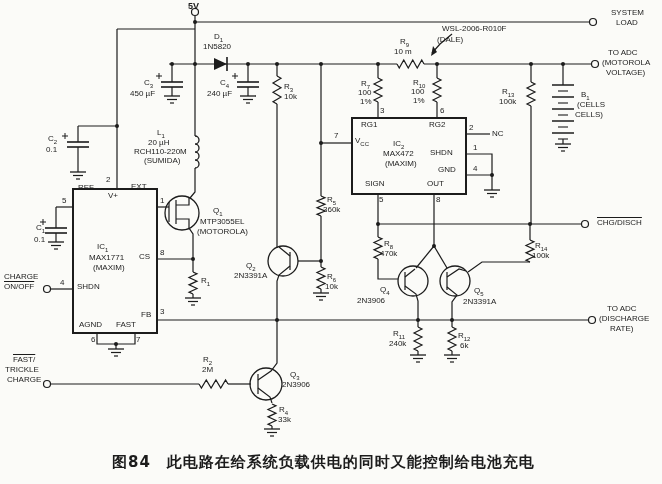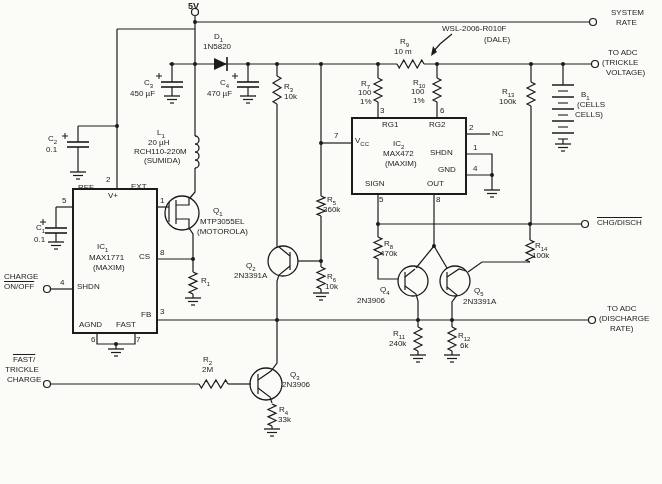--- a/index.html
+++ b/index.html
@@ -210,40 +210,40 @@
       <line x1="558" y1="91" x2="568" y2="91" stroke="#1c1c1c" stroke-width="1.1"></line>
       <line x1="558" y1="103" x2="568" y2="103" stroke="#1c1c1c" stroke-width="1.1"></line>
       <line x1="558" y1="115" x2="568" y2="115" stroke="#1c1c1c" stroke-width="1.1"></line>
       <line x1="558" y1="127" x2="568" y2="127" stroke="#1c1c1c" stroke-width="1.1"></line>
       <line x1="558" y1="139" x2="568" y2="139" stroke="#1c1c1c" stroke-width="1.1"></line>
       <polygon points="431,56 437,52 433,46" fill="#1c1c1c"></polygon>
     </svg>
 
   <span class="lb t9 bold" style="left:188px;top:2px">5V</span>
   <span class="lb" style="left:611px;top:9px">SYSTEM</span>
-  <span class="lb" style="left:616px;top:19px">RATE</span>
+  <span class="lb" style="left:616px;top:19px">LOAD</span>
   <span class="lb" style="left:608px;top:49px">TO ADC</span>
-  <span class="lb" style="left:602px;top:59px">(TRICKLE</span>
+  <span class="lb" style="left:602px;top:59px">(MOTOROLA</span>
   <span class="lb" style="left:606px;top:69px">VOLTAGE)</span>
   <span class="lb ov" style="left:597px;top:219px">CHG/DISCH</span>
   <span class="lb" style="left:607px;top:305px">TO ADC</span>
   <span class="lb" style="left:599px;top:315px">(DISCHARGE</span>
   <span class="lb" style="left:610px;top:325px">RATE)</span>
   <span class="lb" style="left:4px;top:273px">CHARGE</span>
   <span class="lb ov" style="left:4px;top:283px">ON/OFF</span>
   <span class="lb ov" style="left:13px;top:356px">FAST/</span>
   <span class="lb" style="left:5px;top:366px">TRICKLE</span>
   <span class="lb" style="left:7px;top:376px">CHARGE</span>
 
   <span class="lb" style="left:214px;top:33px"><span>D</span><sub>1</sub></span>
   <span class="lb" style="left:203px;top:43px">1N5820</span>
   <span class="lb" style="left:144px;top:79px"><span>C</span><sub>3</sub></span>
   <span class="lb" style="left:130px;top:90px">450 µF</span>
   <span class="lb" style="left:220px;top:79px"><span>C</span><sub>4</sub></span>
-  <span class="lb" style="left:207px;top:90px">470 µF</span>
+  <span class="lb" style="left:207px;top:90px">240 µF</span>
   <span class="lb" style="left:284px;top:83px"><span>R</span><sub>3</sub></span>
   <span class="lb" style="left:284px;top:93px">10k</span>
   <span class="lb" style="left:48px;top:135px"><span>C</span><sub>2</sub></span>
   <span class="lb" style="left:46px;top:146px">0.1</span>
   <span class="lb" style="left:157px;top:129px"><span>L</span><sub>1</sub></span>
   <span class="lb" style="left:148px;top:139px">20 µH</span>
   <span class="lb" style="left:134px;top:148px">RCH110-220M</span>
   <span class="lb" style="left:144px;top:157px">(SUMIDA)</span>
   <span class="lb" style="left:36px;top:224px"><span>C</span><sub>1</sub></span>
   <span class="lb" style="left:34px;top:236px">0.1</span>
@@ -265,21 +265,21 @@
   <span class="lb" style="left:278px;top:416px">33k</span>
   <span class="lb" style="left:361px;top:80px"><span>R</span><sub>7</sub></span>
   <span class="lb" style="left:358px;top:89px">100</span>
   <span class="lb" style="left:360px;top:98px">1%</span>
   <span class="lb" style="left:413px;top:79px"><span>R</span><sub>10</sub></span>
   <span class="lb" style="left:411px;top:88px">100</span>
   <span class="lb" style="left:413px;top:97px">1%</span>
   <span class="lb" style="left:400px;top:38px"><span>R</span><sub>9</sub></span>
   <span class="lb" style="left:394px;top:48px">10 m</span>
   <span class="lb" style="left:442px;top:25px">WSL-2006-R010F</span>
-  <span class="lb" style="left:484px;top:36px">(DALE)</span>
+  <span class="lb" style="left:437px;top:36px">(DALE)</span>
   <span class="lb" style="left:502px;top:88px"><span>R</span><sub>13</sub></span>
   <span class="lb" style="left:499px;top:98px">100k</span>
   <span class="lb" style="left:581px;top:91px"><span>B</span><sub>1</sub></span>
   <span class="lb" style="left:577px;top:101px">(CELLS</span>
   <span class="lb" style="left:575px;top:111px">CELLS)</span>
   <span class="lb" style="left:384px;top:240px"><span>R</span><sub>8</sub></span>
   <span class="lb" style="left:380px;top:250px">470k</span>
   <span class="lb" style="left:535px;top:242px"><span>R</span><sub>14</sub></span>
   <span class="lb" style="left:532px;top:252px">100k</span>
   <span class="lb" style="left:380px;top:286px"><span>Q</span><sub>4</sub></span>
@@ -305,32 +305,33 @@
   <span class="lb" style="left:141px;top:311px">FB</span>
   <span class="lb" style="left:79px;top:321px">AGND</span>
   <span class="lb" style="left:91px;top:336px">6</span>
   <span class="lb" style="left:116px;top:321px">FAST</span>
   <span class="lb" style="left:136px;top:336px">7</span>
   <span class="lb" style="left:97px;top:243px"><span>IC</span><sub>1</sub></span>
   <span class="lb" style="left:89px;top:254px">MAX1771</span>
   <span class="lb" style="left:93px;top:264px">(MAXIM)</span>
 
   <span class="lb" style="left:380px;top:107px">3</span>
-  <span class="lb" style="left:382px;top:121px">RG1</span>
+  <span class="lb" style="left:361px;top:121px">RG1</span>
   <span class="lb" style="left:440px;top:107px">6</span>
   <span class="lb" style="left:429px;top:121px">RG2</span>
   <span class="lb" style="left:334px;top:132px">7</span>
   <span class="lb" style="left:355px;top:137px"><span>V</span><sub>CC</sub></span>
   <span class="lb" style="left:469px;top:124px">2</span>
   <span class="lb" style="left:492px;top:130px">NC</span>
   <span class="lb" style="left:473px;top:144px">1</span>
   <span class="lb" style="left:430px;top:149px">SHDN</span>
   <span class="lb" style="left:473px;top:165px">4</span>
   <span class="lb" style="left:438px;top:166px">GND</span>
   <span class="lb" style="left:379px;top:196px">5</span>
   <span class="lb" style="left:365px;top:180px">SIGN</span>
   <span class="lb" style="left:436px;top:196px">8</span>
   <span class="lb" style="left:427px;top:180px">OUT</span>
   <span class="lb" style="left:393px;top:140px"><span>IC</span><sub>2</sub></span>
   <span class="lb" style="left:383px;top:150px">MAX472</span>
   <span class="lb" style="left:385px;top:160px">(MAXIM)</span>
 
+  <div class="cap">图84　此电路在给系统负载供电的同时又能控制给电池充电</div>
 </div>
 
 </body></html>

